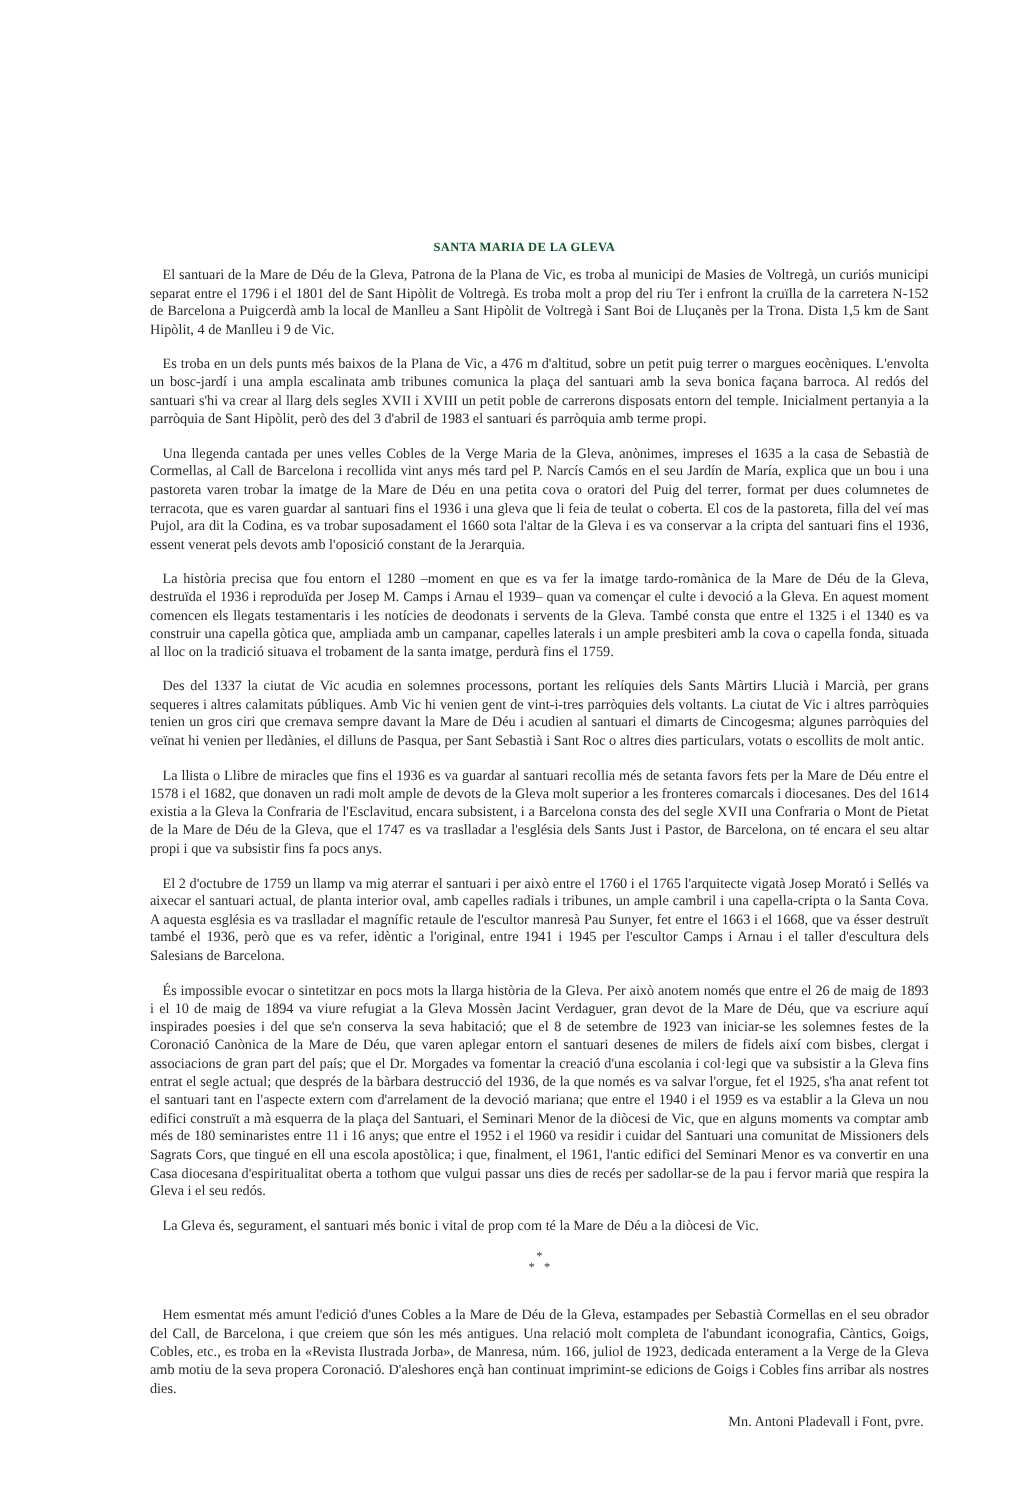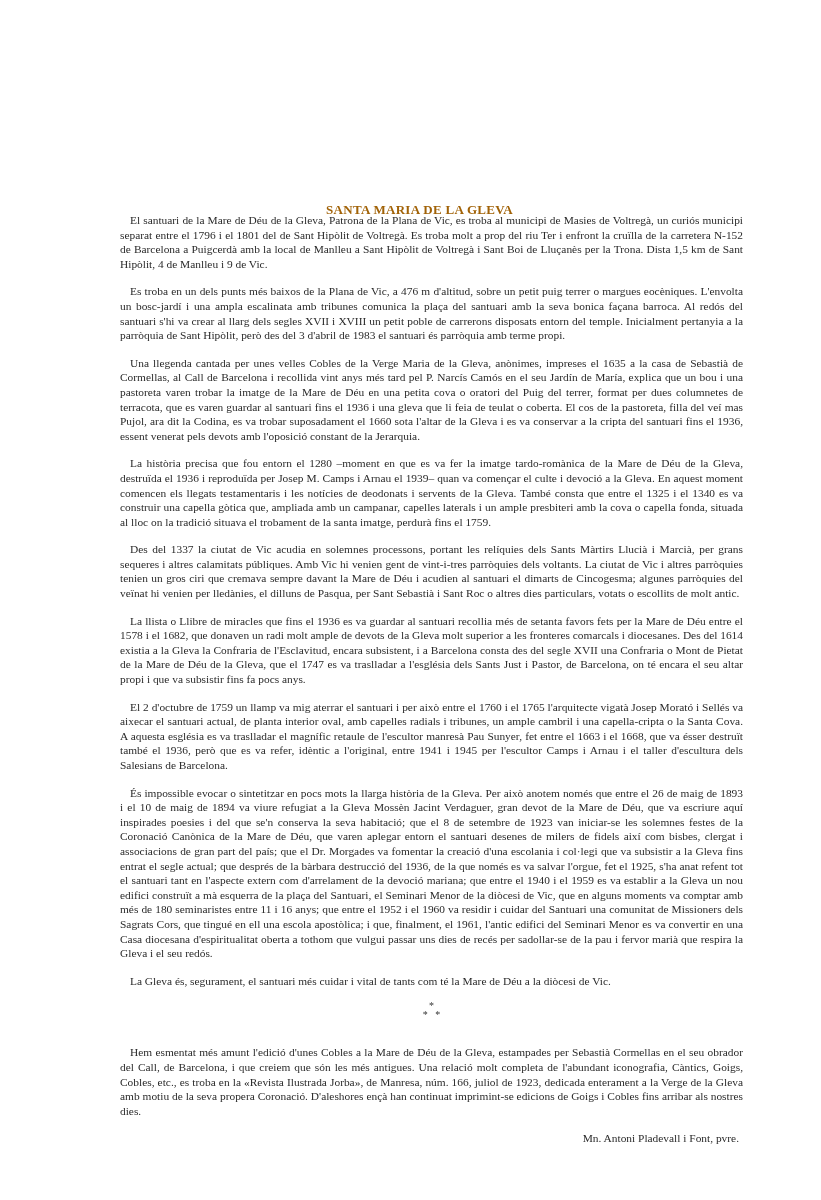--- a/index.html
+++ b/index.html
@@ -4,44 +4,44 @@
 <style>
   html, body { margin: 0; padding: 0; background: #ffffff; }
   body { width: 821px; height: 1200px; position: relative; overflow: hidden; }
   .page {
     position: absolute; left: 108px; top: 0; width: 623px;
     font-family: "Liberation Serif", "DejaVu Serif", serif;
     color: #2a2a2a; font-size: 11.4px; line-height: 14.6px;
     text-align: justify;
   }
   .title {
-    position: absolute; top: 203px; left: 0; width: 623px;
-    text-align: center; font-size: 13px; font-weight: bold;
-    letter-spacing: 0.3px; color: #a16207;
+    position: absolute; top: 192px; left: 0; width: 623px;
+    text-align: center; font-size: 10px; font-weight: bold;
+    letter-spacing: 0.3px; color: #14532d;
   }
   .body { position: absolute; top: 213px; left: 12px; width: 623px; }
   .body p { margin: 0 0 13px 0; text-indent: 10px; }
   .stars { text-align: center; margin: 0 0 26px 0; line-height: 9px; font-size: 10px; color: #333; }
   .sign { text-align: right; padding-right: 4px; }
 </style>
 </head>
 <body>
 
 <div class="page">
   <div class="title">SANTA MARIA DE LA GLEVA</div>
   <div class="body">
     <p>El santuari de la Mare de Déu de la Gleva, Patrona de la Plana de Vic, es troba al municipi de Masies de Voltregà, un curiós municipi separat entre el 1796 i el 1801 del de Sant Hipòlit de Voltregà. Es troba molt a prop del riu Ter i enfront la cruïlla de la carretera N-152 de Barcelona a Puigcerdà amb la local de Manlleu a Sant Hipòlit de Voltregà i Sant Boi de Lluçanès per la Trona. Dista 1,5 km de Sant Hipòlit, 4 de Manlleu i 9 de Vic.</p>
     <p>Es troba en un dels punts més baixos de la Plana de Vic, a 476 m d'altitud, sobre un petit puig terrer o margues eocèniques. L'envolta un bosc-jardí i una ampla escalinata amb tribunes comunica la plaça del santuari amb la seva bonica façana barroca. Al redós del santuari s'hi va crear al llarg dels segles XVII i XVIII un petit poble de carrerons disposats entorn del temple. Inicialment pertanyia a la parròquia de Sant Hipòlit, però des del 3 d'abril de 1983 el santuari és parròquia amb terme propi.</p>
     <p>Una llegenda cantada per unes velles Cobles de la Verge Maria de la Gleva, anònimes, impreses el 1635 a la casa de Sebastià de Cormellas, al Call de Barcelona i recollida vint anys més tard pel P. Narcís Camós en el seu Jardín de María, explica que un bou i una pastoreta varen trobar la imatge de la Mare de Déu en una petita cova o oratori del Puig del terrer, format per dues columnetes de terracota, que es varen guardar al santuari fins el 1936 i una gleva que li feia de teulat o coberta. El cos de la pastoreta, filla del veí mas Pujol, ara dit la Codina, es va trobar suposadament el 1660 sota l'altar de la Gleva i es va conservar a la cripta del santuari fins el 1936, essent venerat pels devots amb l'oposició constant de la Jerarquia.</p>
     <p>La història precisa que fou entorn el 1280 –moment en que es va fer la imatge tardo-romànica de la Mare de Déu de la Gleva, destruïda el 1936 i reproduïda per Josep M. Camps i Arnau el 1939– quan va començar el culte i devoció a la Gleva. En aquest moment comencen els llegats testamentaris i les notícies de deodonats i servents de la Gleva. També consta que entre el 1325 i el 1340 es va construir una capella gòtica que, ampliada amb un campanar, capelles laterals i un ample presbiteri amb la cova o capella fonda, situada al lloc on la tradició situava el trobament de la santa imatge, perdurà fins el 1759.</p>
     <p>Des del 1337 la ciutat de Vic acudia en solemnes processons, portant les relíquies dels Sants Màrtirs Llucià i Marcià, per grans sequeres i altres calamitats públiques. Amb Vic hi venien gent de vint-i-tres parròquies dels voltants. La ciutat de Vic i altres parròquies tenien un gros ciri que cremava sempre davant la Mare de Déu i acudien al santuari el dimarts de Cincogesma; algunes parròquies del veïnat hi venien per lledànies, el dilluns de Pasqua, per Sant Sebastià i Sant Roc o altres dies particulars, votats o escollits de molt antic.</p>
     <p>La llista o Llibre de miracles que fins el 1936 es va guardar al santuari recollia més de setanta favors fets per la Mare de Déu entre el 1578 i el 1682, que donaven un radi molt ample de devots de la Gleva molt superior a les fronteres comarcals i diocesanes. Des del 1614 existia a la Gleva la Confraria de l'Esclavitud, encara subsistent, i a Barcelona consta des del segle XVII una Confraria o Mont de Pietat de la Mare de Déu de la Gleva, que el 1747 es va traslladar a l'església dels Sants Just i Pastor, de Barcelona, on té encara el seu altar propi i que va subsistir fins fa pocs anys.</p>
     <p>El 2 d'octubre de 1759 un llamp va mig aterrar el santuari i per això entre el 1760 i el 1765 l'arquitecte vigatà Josep Morató i Sellés va aixecar el santuari actual, de planta interior oval, amb capelles radials i tribunes, un ample cambril i una capella-cripta o la Santa Cova. A aquesta església es va traslladar el magnífic retaule de l'escultor manresà Pau Sunyer, fet entre el 1663 i el 1668, que va ésser destruït també el 1936, però que es va refer, idèntic a l'original, entre 1941 i 1945 per l'escultor Camps i Arnau i el taller d'escultura dels Salesians de Barcelona.</p>
     <p>És impossible evocar o sintetitzar en pocs mots la llarga història de la Gleva. Per això anotem només que entre el 26 de maig de 1893 i el 10 de maig de 1894 va viure refugiat a la Gleva Mossèn Jacint Verdaguer, gran devot de la Mare de Déu, que va escriure aquí inspirades poesies i del que se'n conserva la seva habitació; que el 8 de setembre de 1923 van iniciar-se les solemnes festes de la Coronació Canònica de la Mare de Déu, que varen aplegar entorn el santuari desenes de milers de fidels així com bisbes, clergat i associacions de gran part del país; que el Dr. Morgades va fomentar la creació d'una escolania i col·legi que va subsistir a la Gleva fins entrat el segle actual; que després de la bàrbara destrucció del 1936, de la que només es va salvar l'orgue, fet el 1925, s'ha anat refent tot el santuari tant en l'aspecte extern com d'arrelament de la devoció mariana; que entre el 1940 i el 1959 es va establir a la Gleva un nou edifici construït a mà esquerra de la plaça del Santuari, el Seminari Menor de la diòcesi de Vic, que en alguns moments va comptar amb més de 180 seminaristes entre 11 i 16 anys; que entre el 1952 i el 1960 va residir i cuidar del Santuari una comunitat de Missioners dels Sagrats Cors, que tingué en ell una escola apostòlica; i que, finalment, el 1961, l'antic edifici del Seminari Menor es va convertir en una Casa diocesana d'espiritualitat oberta a tothom que vulgui passar uns dies de recés per sadollar-se de la pau i fervor marià que respira la Gleva i el seu redós.</p>
-    <p>La Gleva és, segurament, el santuari més cuidar i vital de tants com té la Mare de Déu a la diòcesi de Vic.</p>
+    <p>La Gleva és, segurament, el santuari més bonic i vital de prop com té la Mare de Déu a la diòcesi de Vic.</p>
     <div class="stars">
       <div>*</div>
       <div style="white-space:pre;">*   *</div>
     </div>
     <p>Hem esmentat més amunt l'edició d'unes Cobles a la Mare de Déu de la Gleva, estampades per Sebastià Cormellas en el seu obrador del Call, de Barcelona, i que creiem que són les més antigues. Una relació molt completa de l'abundant iconografia, Càntics, Goigs, Cobles, etc., es troba en la «Revista Ilustrada Jorba», de Manresa, núm. 166, juliol de 1923, dedicada enterament a la Verge de la Gleva amb motiu de la seva propera Coronació. D'aleshores ençà han continuat imprimint-se edicions de Goigs i Cobles fins arribar als nostres dies.</p>
     <div class="sign">Mn. Antoni Pladevall i Font, pvre.</div>
   </div>
 </div>
 
 </body></html>

